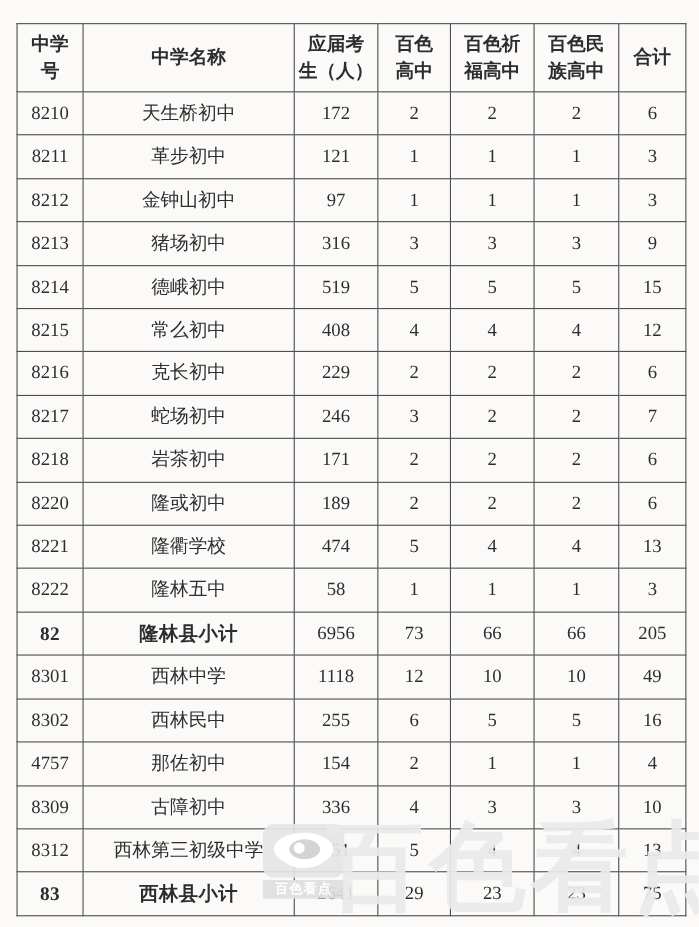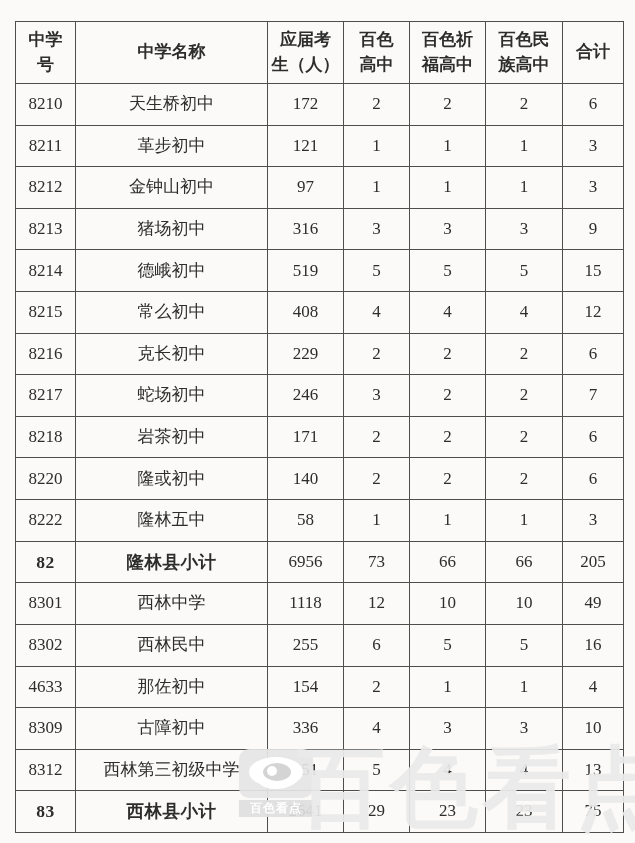--- a/index.html
+++ b/index.html
@@ -218,27 +218,36 @@
       <td class="cell-candidates">171</td>
       <td class="cell-bsgz">2</td>
       <td class="cell-bsqf">2</td>
       <td class="cell-bsmz">2</td>
       <td class="cell-total">6</td>
     </tr>
 
     <tr>
       <td class="cell-id">8220</td>
       <td class="cell-name">隆或初中</td>
-      <td class="cell-candidates">140</td>
+      <td class="cell-candidates">189</td>
       <td class="cell-bsgz">2</td>
       <td class="cell-bsqf">2</td>
       <td class="cell-bsmz">2</td>
       <td class="cell-total">6</td>
     </tr>
 
+    <tr>
+      <td class="cell-id">8221</td>
+      <td class="cell-name">隆衢学校</td>
+      <td class="cell-candidates">474</td>
+      <td class="cell-bsgz">5</td>
+      <td class="cell-bsqf">4</td>
+      <td class="cell-bsmz">4</td>
+      <td class="cell-total">13</td>
+    </tr>
 
     <tr>
       <td class="cell-id">8222</td>
       <td class="cell-name">隆林五中</td>
       <td class="cell-candidates">58</td>
       <td class="cell-bsgz">1</td>
       <td class="cell-bsqf">1</td>
       <td class="cell-bsmz">1</td>
       <td class="cell-total">3</td>
     </tr>
@@ -267,21 +276,21 @@
       <td class="cell-id">8302</td>
       <td class="cell-name">西林民中</td>
       <td class="cell-candidates">255</td>
       <td class="cell-bsgz">6</td>
       <td class="cell-bsqf">5</td>
       <td class="cell-bsmz">5</td>
       <td class="cell-total">16</td>
     </tr>
 
     <tr>
-      <td class="cell-id">4633</td>
+      <td class="cell-id">4757</td>
       <td class="cell-name">那佐初中</td>
       <td class="cell-candidates">154</td>
       <td class="cell-bsgz">2</td>
       <td class="cell-bsqf">1</td>
       <td class="cell-bsmz">1</td>
       <td class="cell-total">4</td>
     </tr>
 
     <tr>
       <td class="cell-id">8309</td>

